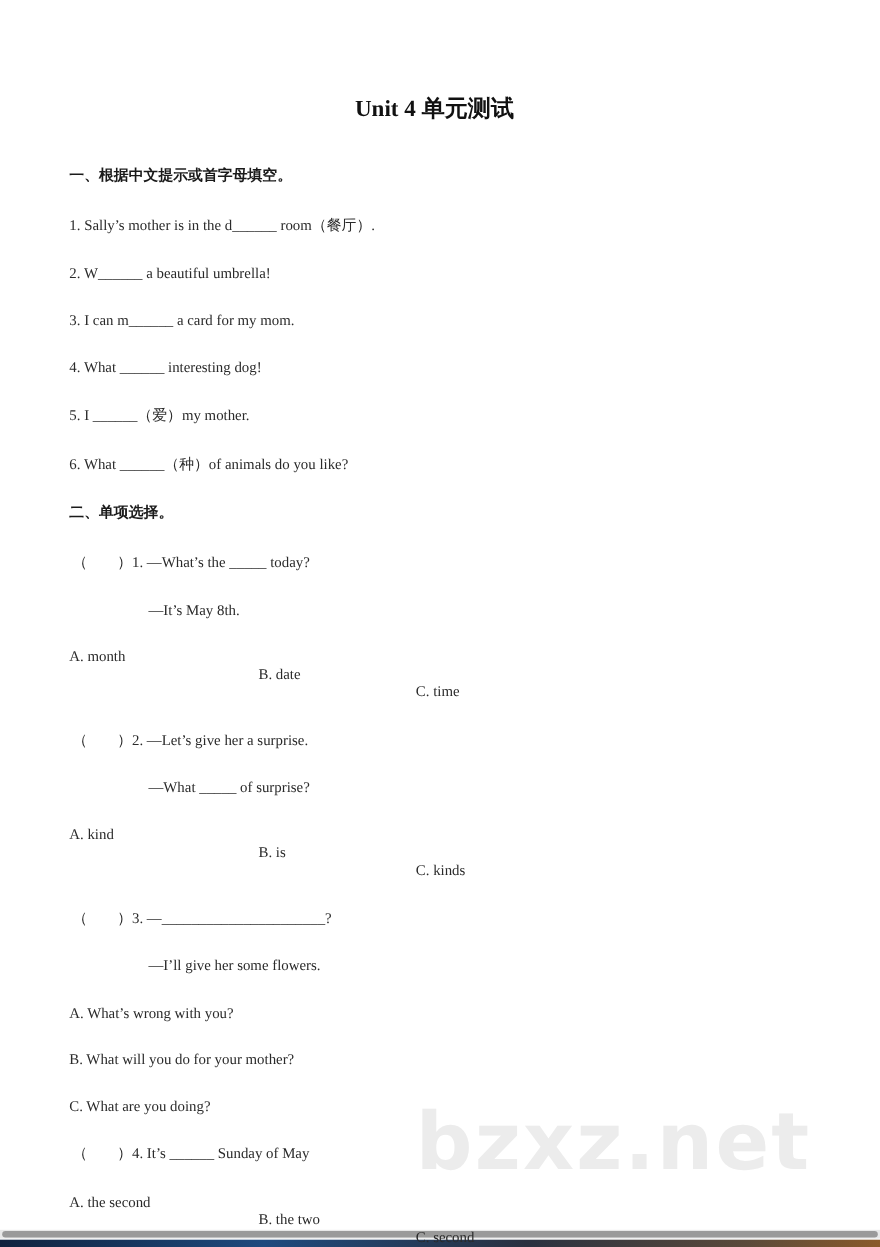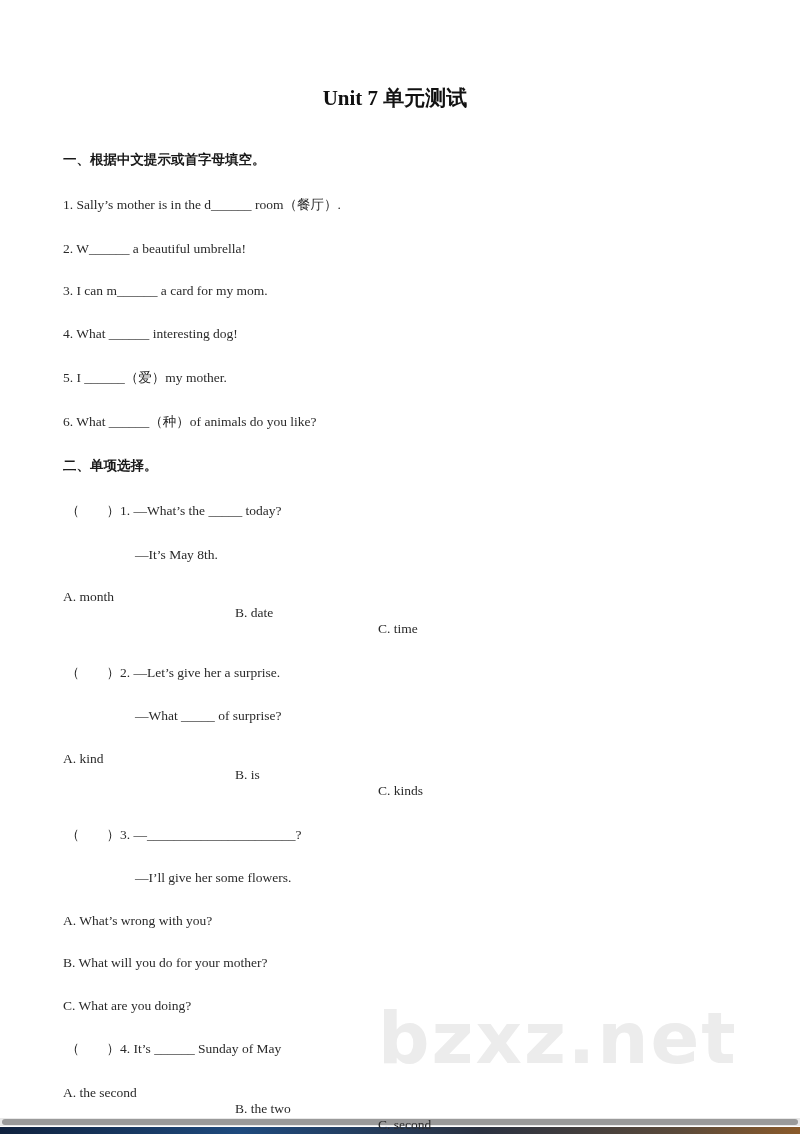--- a/index.html
+++ b/index.html
@@ -17,21 +17,21 @@
   .desktop { position:absolute; left:0; top:1127px; width:800px; height:7px;
              background:linear-gradient(90deg,#10223e,#1e4a7e 30%,#2a3140 60%,#5b4a3a 85%,#8a5a2a); }
   .front { position:relative; z-index:1; }
 </style>
 </head>
 <body>
 
 <div class="page">
   <div class="watermark">bzxz.net</div>
 
-  <div class="title front">Unit 7  单元测试</div>
+  <div class="title front">Unit 4  单元测试</div>
 
   <div class="line heading front" style="top:123px">一、根据中文提示或首字母填空。</div>
   <div class="line front" style="top:150px">1. Sally’s mother is in the d______ room（餐厅）.</div>
   <div class="line front" style="top:177px">2. W______ a beautiful umbrella!</div>
   <div class="line front" style="top:203px">3. I can m______ a card for my mom.</div>
   <div class="line front" style="top:230px">4. What ______ interesting dog!</div>
   <div class="line front" style="top:257px">5. I ______（爱）my mother.</div>
   <div class="line front" style="top:283px">6. What ______（种）of animals do you like?</div>
 
   <div class="line heading front" style="top:309px">二、单项选择。</div>

